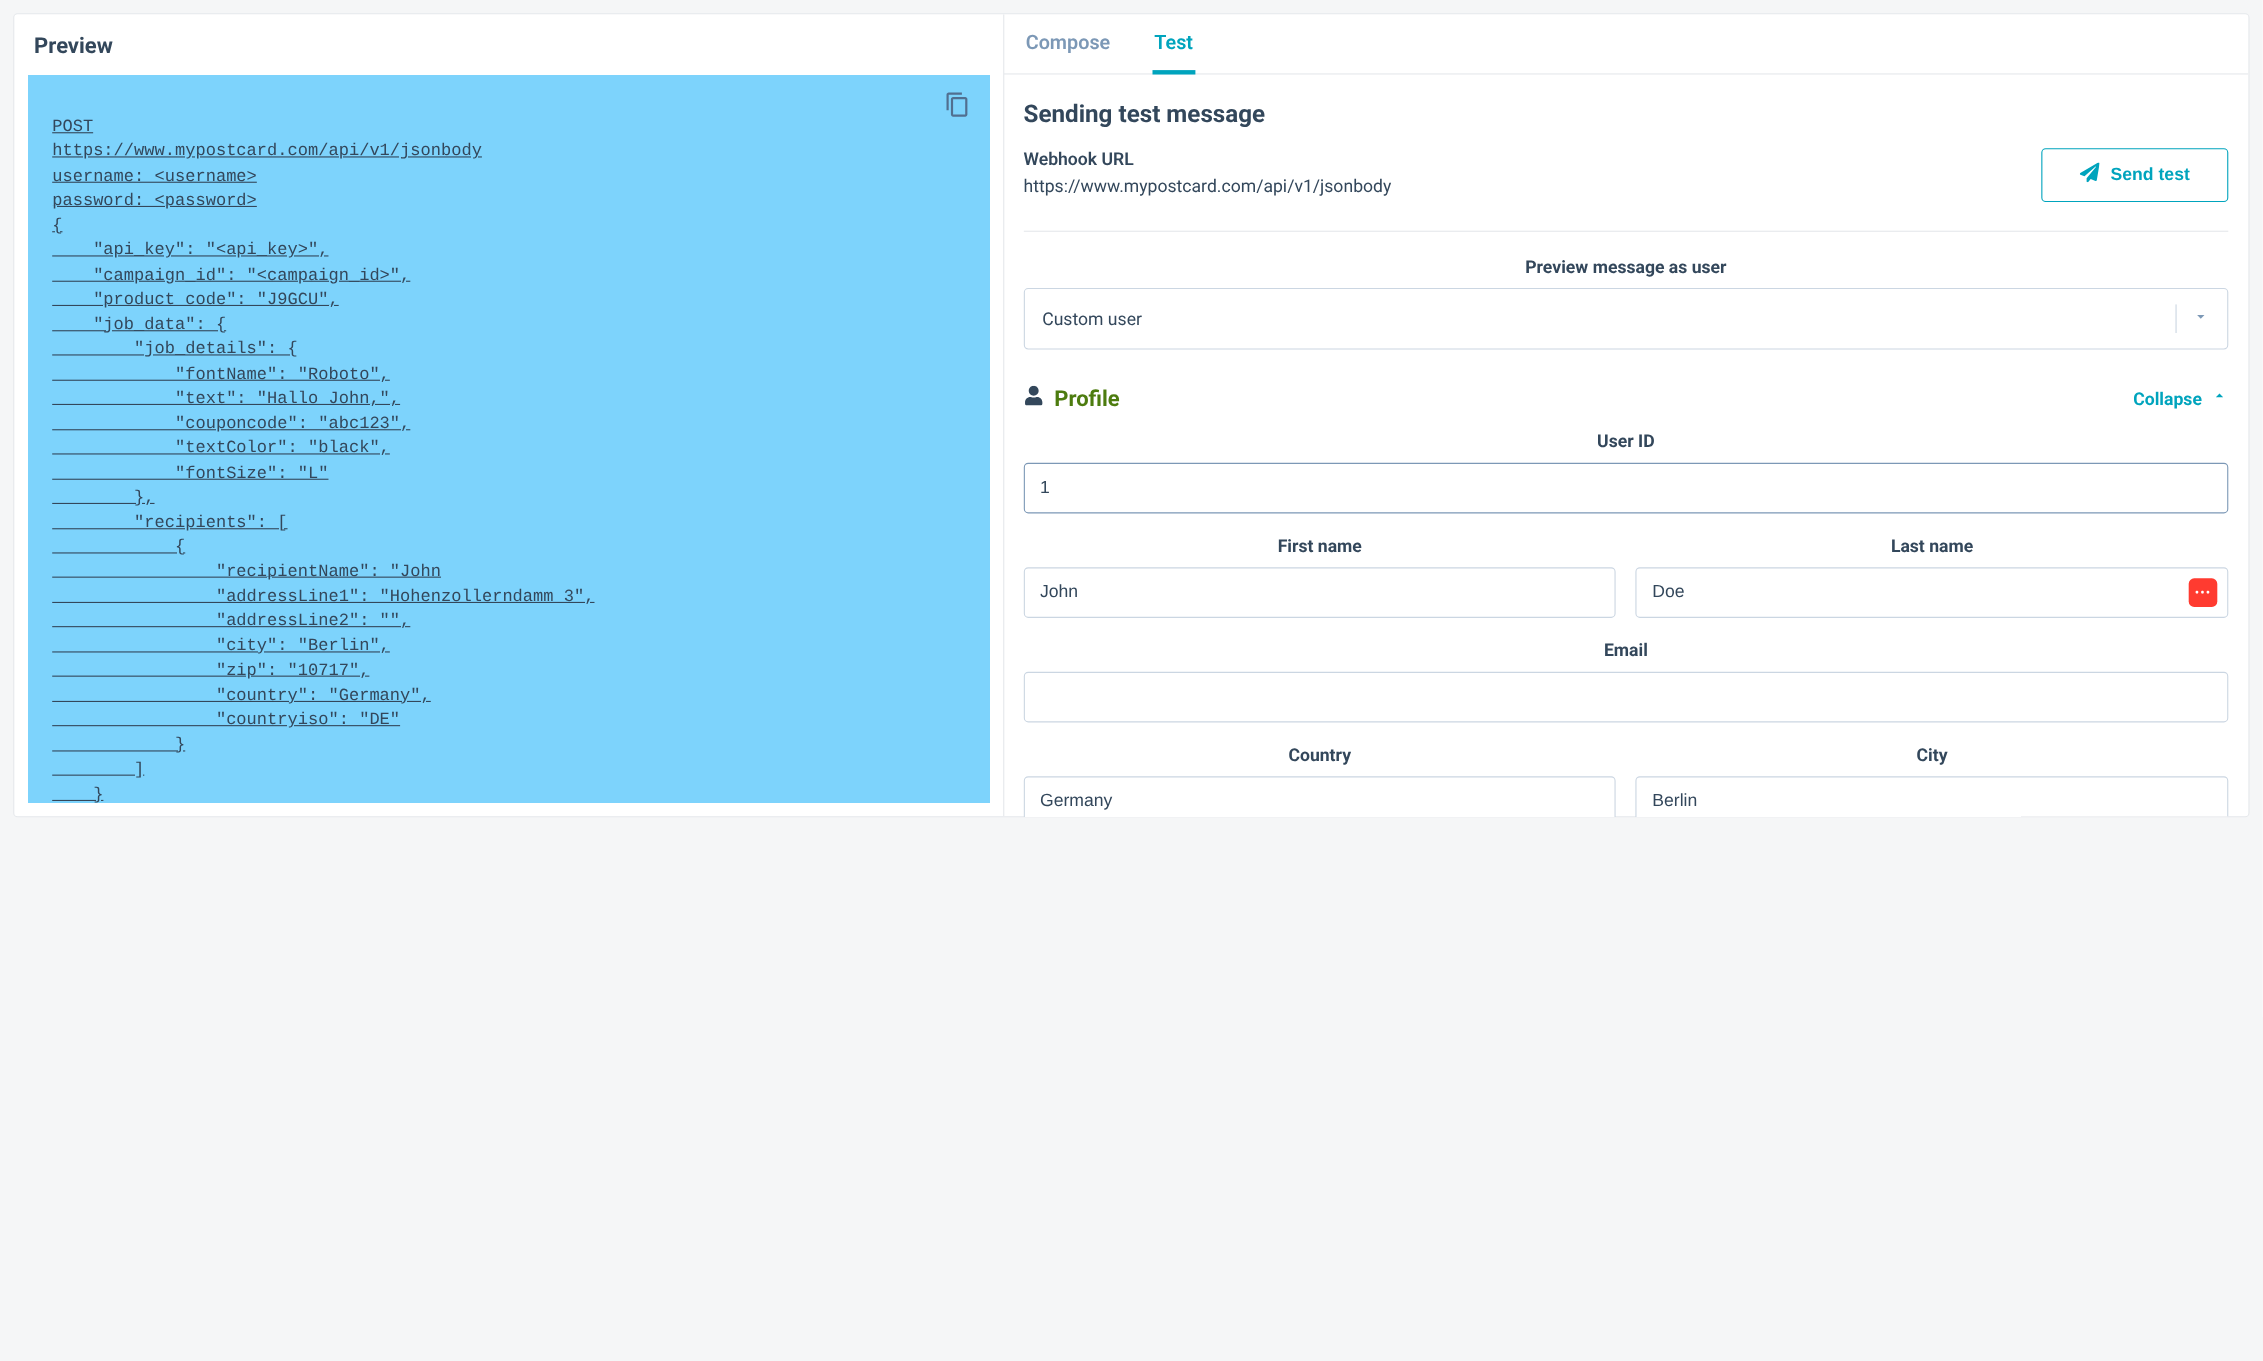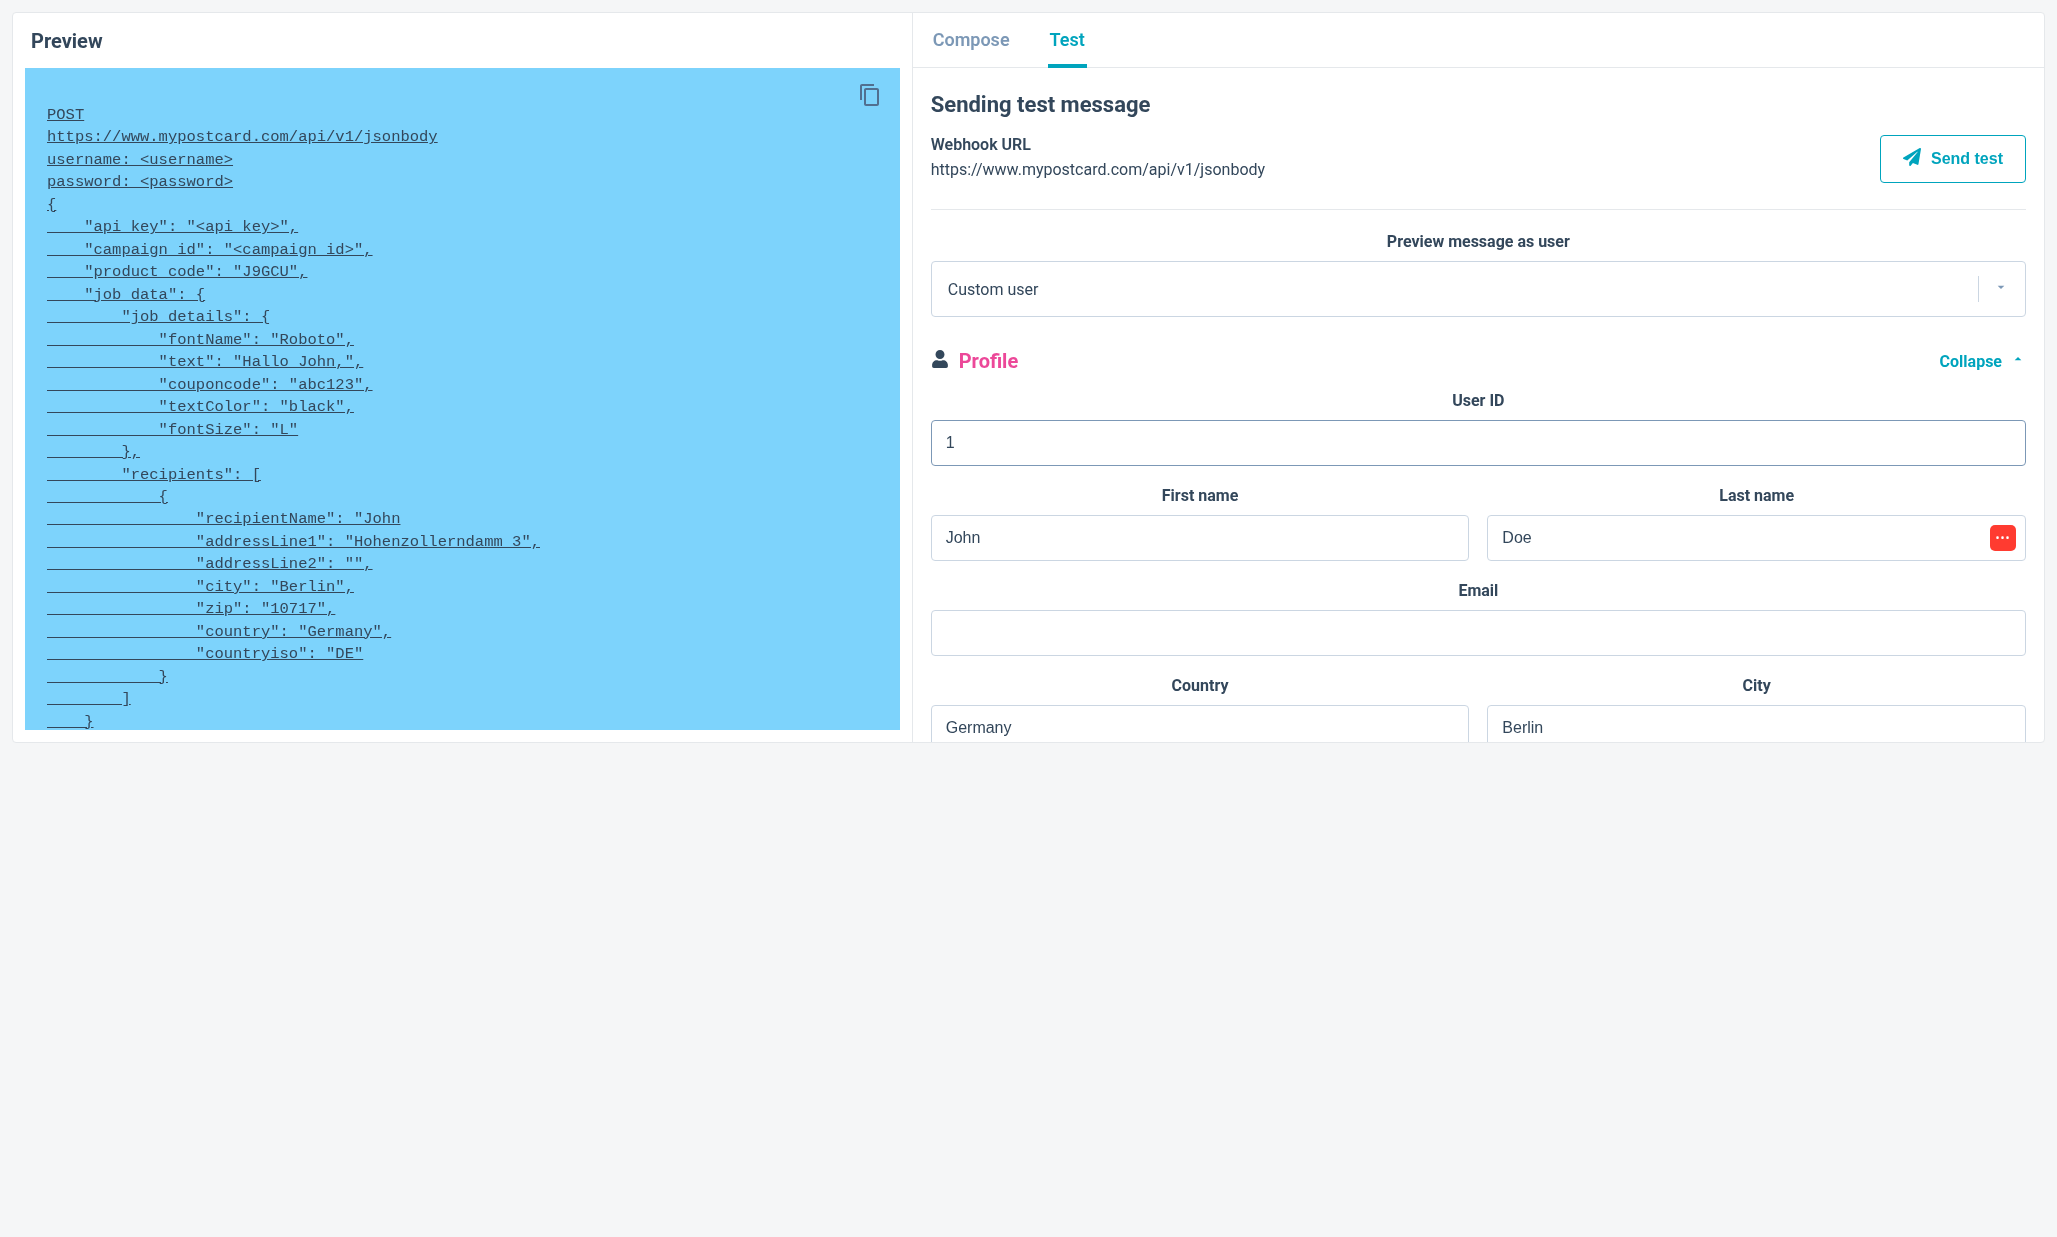--- a/index.html
+++ b/index.html
@@ -113,21 +113,21 @@
     margin-bottom: 6px;
   }
   .webhook-url {
     font-size: 16px;
     color: #33475b;
   }
   .send-test-btn {
     display: inline-flex;
     align-items: center;
     gap: 10px;
-    padding: 12px 22px;
+    padding: 12px 34px;
     border: 1px solid #00a4bd;
     background: #fff;
     color: #00a4bd;
     font-size: 16px;
     font-weight: 700;
     border-radius: 4px;
     cursor: pointer;
     white-space: nowrap;
   }
   .send-test-btn svg { width: 18px; height: 18px; fill: #00a4bd; }
@@ -168,21 +168,21 @@
     align-items: center;
     margin-top: 32px;
     margin-bottom: 18px;
   }
   .profile-title {
     display: flex;
     align-items: center;
     gap: 10px;
     font-size: 20px;
     font-weight: 700;
-    color: #ec4899;
+    color: #4d7c0f;
     justify-content: space-between;
   }
   .profile-title svg { width:18px; height:18px; fill:#33475b; }
   .collapse-link {
     display: inline-flex;
     align-items: center;
     gap: 8px;
     color: #00a4bd;
     font-weight: 700;
     font-size: 16px;

